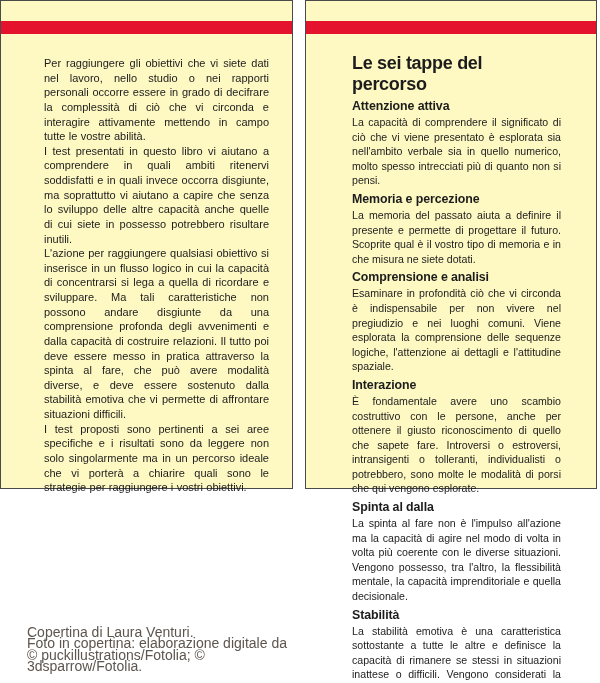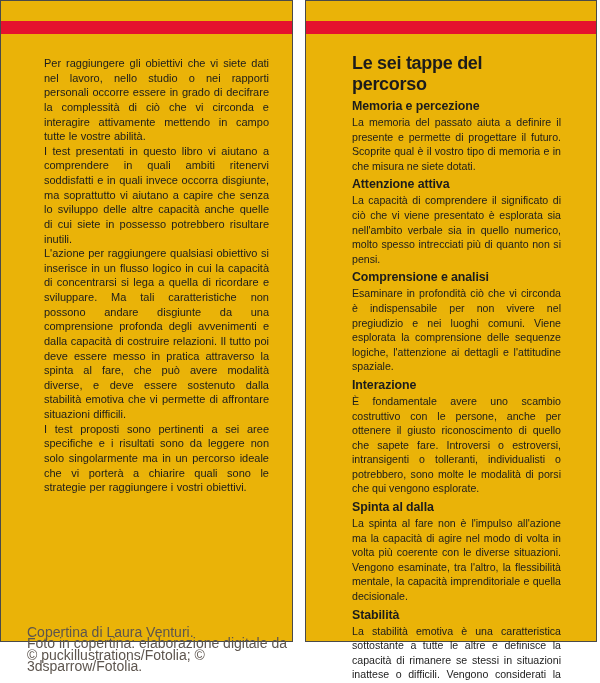--- a/index.html
+++ b/index.html
@@ -10,22 +10,22 @@
   body {
     width: 600px;
     height: 683px;
     position: relative;
     font-family: "Liberation Sans", sans-serif;
     overflow: hidden;
   }
   .page {
     position: absolute;
     top: 0;
-    height: 642px;
-    background: #eab308;
+    height: 489px;
+    background: #fef9c3;
     border: 1px solid #4a4a4a;
     box-sizing: border-box;
   }
   .page-left  { left: 0;     width: 293px; }
   .page-right { left: 305px; width: 292px; }
 
   .red-bar {
     position: absolute;
     left: 0;
     right: 0;
@@ -104,42 +104,42 @@
   </div>
 </div>
 
 <div class="page page-right">
   <div class="red-bar" style="background: rgb(229, 18, 46);"></div>
 
   <div class="content-right" style="color: rgb(28, 28, 28);">
     <h1 class="flap-title">Le sei tappe del percorso</h1>
 
     <section>
-      <h2>Memoria e percezione</h2>
-      <p>La memoria del passato aiuta a definire il presente e permette di progettare il futuro. Scoprite qual è il vostro tipo di memoria e in che misura ne siete dotati.</p>
+      <h2>Attenzione attiva</h2>
+      <p>La capacità di comprendere il significato di ciò che vi viene presentato è esplorata sia nell'ambito verbale sia in quello numerico, molto spesso intrecciati più di quanto non si pensi.</p>
     </section>
 
     <section>
-      <h2>Attenzione attiva</h2>
-      <p>La capacità di comprendere il significato di ciò che vi viene presentato è esplorata sia nell'ambito verbale sia in quello numerico, molto spesso intrecciati più di quanto non si pensi.</p>
+      <h2>Memoria e percezione</h2>
+      <p>La memoria del passato aiuta a definire il presente e permette di progettare il futuro. Scoprite qual è il vostro tipo di memoria e in che misura ne siete dotati.</p>
     </section>
 
     <section>
       <h2>Comprensione e analisi</h2>
       <p>Esaminare in profondità ciò che vi circonda è indispensabile per non vivere nel pregiudizio e nei luoghi comuni. Viene esplorata la comprensione delle sequenze logiche, l'attenzione ai dettagli e l'attitudine spaziale.</p>
     </section>
 
     <section>
       <h2>Interazione</h2>
       <p>È fondamentale avere uno scambio costruttivo con le persone, anche per ottenere il giusto riconoscimento di quello che sapete fare. Introversi o estroversi, intransigenti o tolleranti, individualisti o potrebbero, sono molte le modalità di porsi che qui vengono esplorate.</p>
     </section>
 
     <section>
       <h2>Spinta al dalla</h2>
-      <p>La spinta al fare non è l'impulso all'azione ma la capacità di agire nel modo di volta in volta più coerente con le diverse situazioni. Vengono esaminate, tra l'altro, la flessibilità mentale, la capacità imprenditoriale e quella decisionale.</p>
+      <p>La spinta al fare non è l'impulso all'azione ma la capacità di agire nel modo di volta in volta più coerente con le diverse situazioni. Vengono possesso, tra l'altro, la flessibilità mentale, la capacità imprenditoriale e quella decisionale.</p>
     </section>
 
     <section>
       <h2>Stabilità</h2>
       <p>La stabilità emotiva è una caratteristica sottostante a tutte le altre e definisce la capacità di rimanere se stessi in situazioni inattese o difficili. Vengono considerati la capacità negoziale e quella di risolvere problemi, l'autocontrollo e l'istintività.</p>
     </section>
   </div>
 </div>
 
 </body></html>

